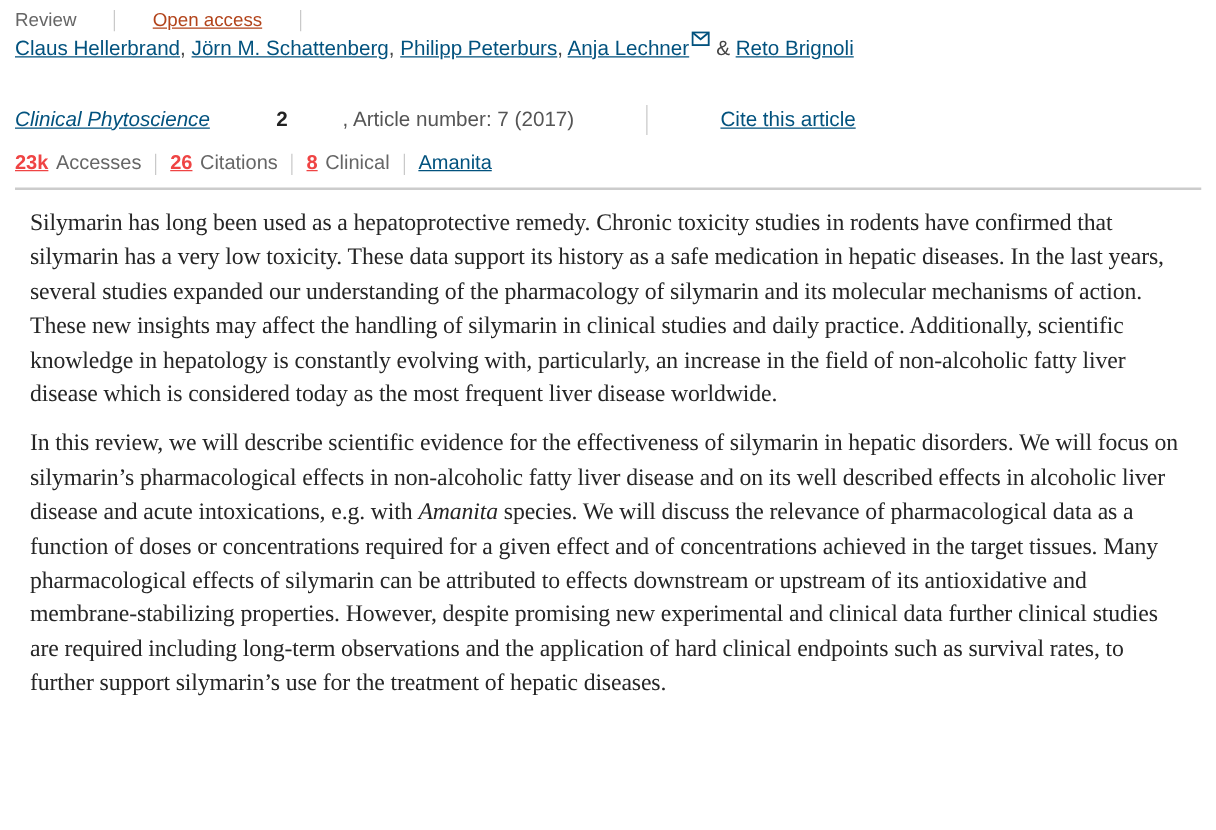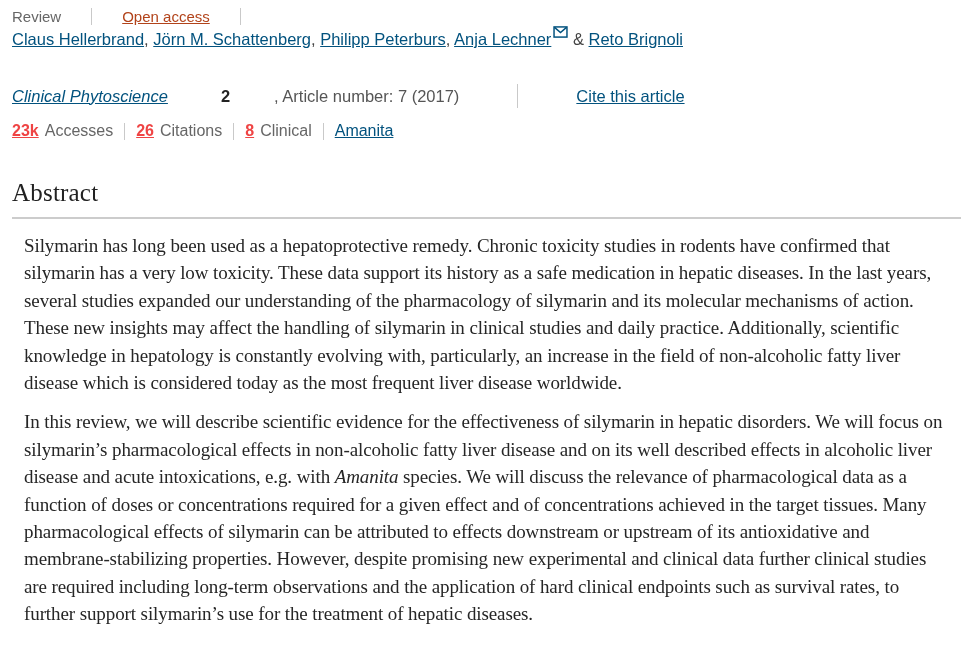--- a/index.html
+++ b/index.html
@@ -142,21 +142,20 @@
     <span class="metric"><span class="num">23k</span><span>Accesses</span></span>
     <span class="vsep"></span>
     <span class="metric"><span class="num">26</span><span>Citations</span></span>
     <span class="vsep"></span>
     <span class="metric"><span class="num">8</span><span>Clinical</span></span>
     <span class="vsep"></span>
     <a class="metrics-link">Amanita</a>
   </div>
 
   <div>
-    <h2 class="abstract-h">Abstract</h2>
     <div class="rule"></div>
     <div class="abstract-text">
       <p><span>Silymarin has long been used as a hepatoprotective remedy. Chronic toxicity studies in rodents have confirmed that silymarin has a very low toxicity. These data support its history as a safe medication in hepatic diseases. In the last years, several studies expanded our understanding of the pharmacology of silymarin and its molecular mechanisms of action. These new insights may affect the handling of silymarin in clinical studies and daily practice. Additionally, scientific knowledge in hepatology is constantly evolving with, particularly, an increase in the field of non-alcoholic fatty liver disease which is considered today as the most frequent liver disease worldwide.</span></p>
       <p><span>In this review, we will describe scientific evidence for the effectiveness of silymarin in hepatic disorders. We will focus on silymarin’s pharmacological effects in non-alcoholic fatty liver disease and on its well described effects in alcoholic liver disease and acute intoxications, e.g. with </span><i>Amanita</i><span> species. We will discuss the relevance of pharmacological data as a function of doses or concentrations required for a given effect and of concentrations achieved in the target tissues. Many pharmacological effects of silymarin can be attributed to effects downstream or upstream of its antioxidative and membrane-stabilizing properties. However, despite promising new experimental and clinical data further clinical studies are required including long-term observations and the application of hard clinical endpoints such as survival rates, to further support silymarin’s use for the treatment of hepatic diseases.</span></p>
     </div>
   </div>
 
 </div>
 
 </body></html>

